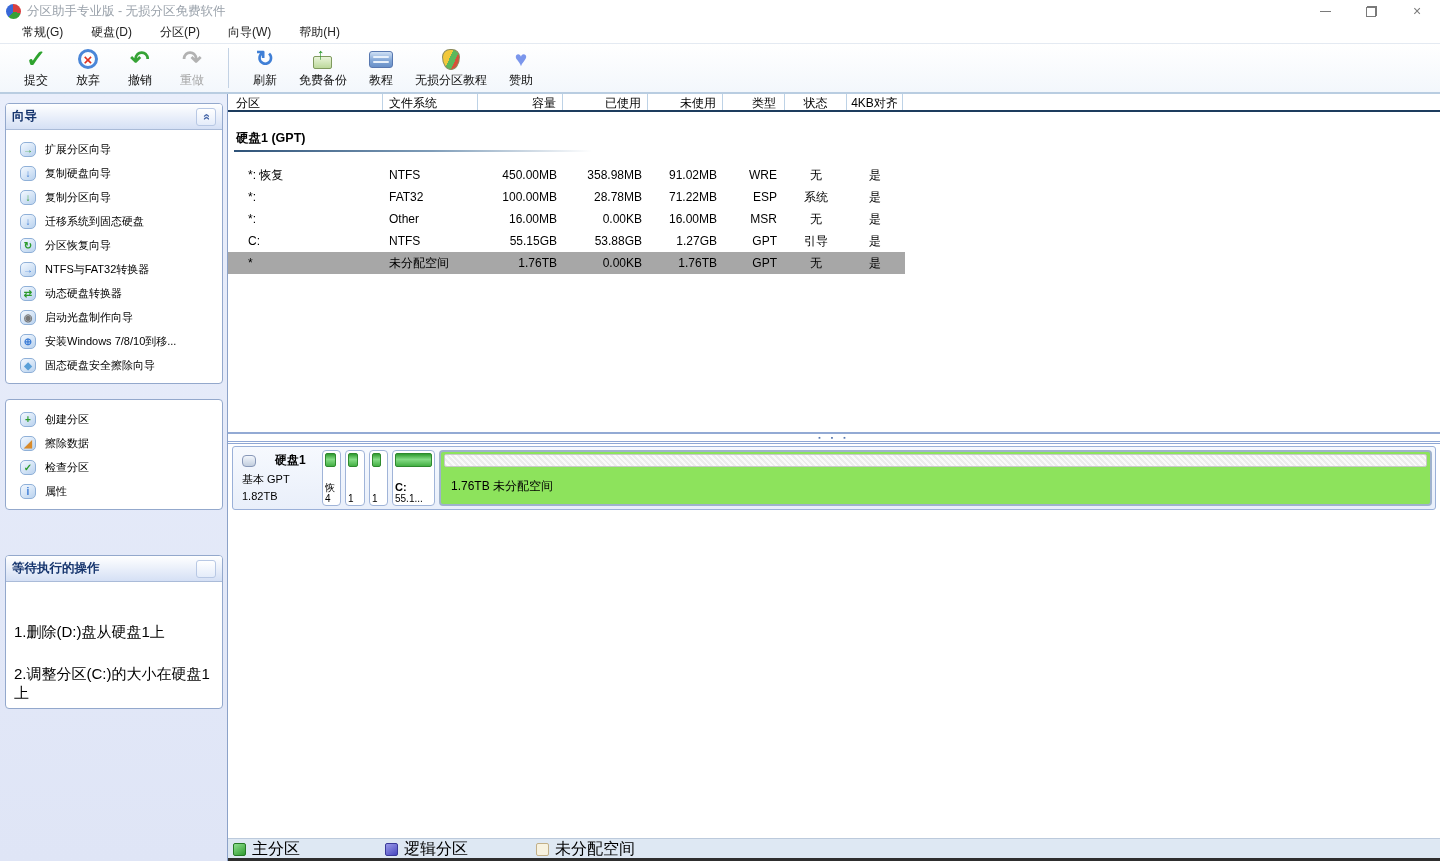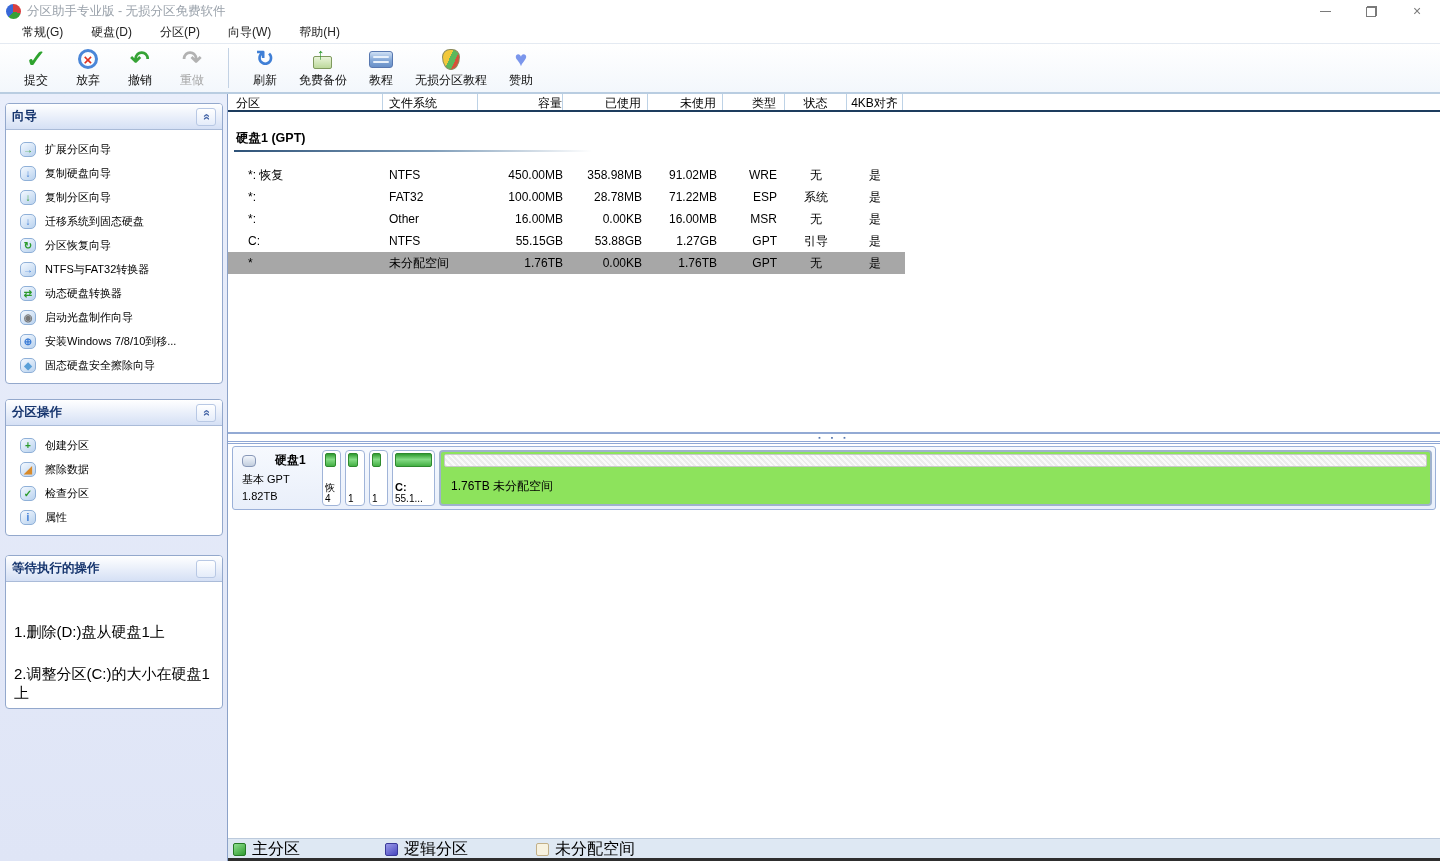--- a/index.html
+++ b/index.html
@@ -65,21 +65,21 @@
   .pend-body { padding:10px 0 12px 8px; }
   .pend-item { height:24px; display:flex; align-items:center; font-size:15px;margin-top:28px; }
 
   
   .main { position:absolute; top:94px; left:228px; right:0; bottom:0; background:#fff; }
   .thead { position:absolute; top:0; left:0; right:0; height:18px; display:flex; border-bottom:2px solid #1d3c5e; background:#fff; }
   .th { font-size:12px; color:#000; padding-top:1px; border-right:1px solid #bdd2e6; }
   .th:last-child { border-right:1px solid #bdd2e6; }
   .c0{width:155px; text-align:left; padding-left:8px;}
   .c1{width:95px; text-align:left; padding-left:6px;}
-  .c2{width:85px; text-align:right; }
+  .c2{width:85px; text-align:right; padding-right:6px;}
   .c3{width:85px; text-align:right; padding-right:6px;}
   .c4{width:75px; text-align:right; padding-right:6px;}
   .c5{width:62px; text-align:right; padding-right:8px;}
   .c6{width:62px; text-align:center;}
   .c7{width:56px; text-align:center;}
   .group-label { position:absolute; top:36px; left:8px; font-weight:bold; font-size:12.5px; }
   .group-line { position:absolute; top:56px; left:6px; width:358px; height:2px;
     background:linear-gradient(90deg,#2e5278,#7e9cb8 55%,rgba(255,255,255,0)); }
   .rows { position:absolute; top:70px; left:0; right:0; }
   .trow { display:flex; height:22px; align-items:center; }
@@ -248,26 +248,20 @@
           <span class="lbl">安装Windows 7/8/10到移...</span>
           </div>
         <div class="side-item">
           <span class="gem c-lblue">◆</span>
           <span class="lbl">固态硬盘安全擦除向导</span>
           </div>
       </div>
     </div>
 
     <div class="panel" style="top:305px;">
-      <div class="panel-h">
-        <span class="panel-title">分区操作</span>
-        <span class="chev-box">
-            <span class="chev">»</span>
-          </span>
-      </div>
       <div class="panel-body ops-list">
         <div class="side-item">
           <span class="gem c-green">+</span>
           <span class="lbl">创建分区</span>
           </div>
         <div class="side-item">
           <span class="gem c-orange">◢</span>
           <span class="lbl">擦除数据</span>
           </div>
         <div class="side-item">

